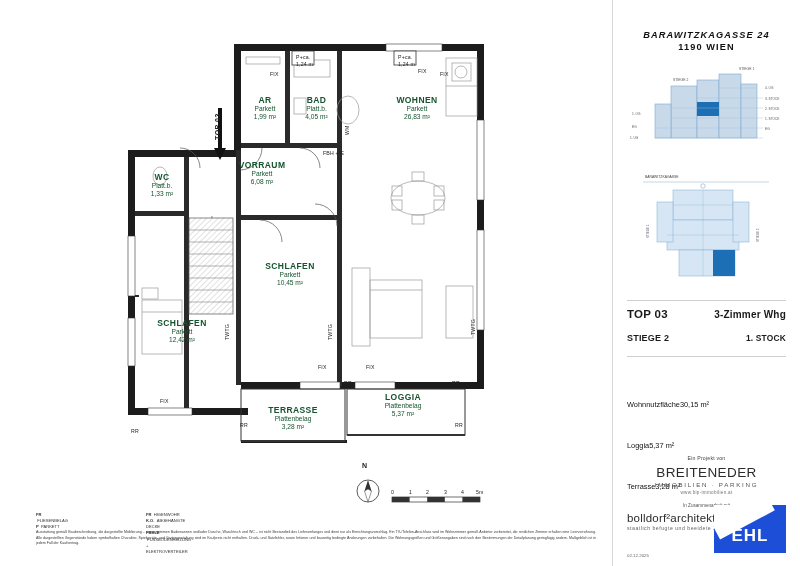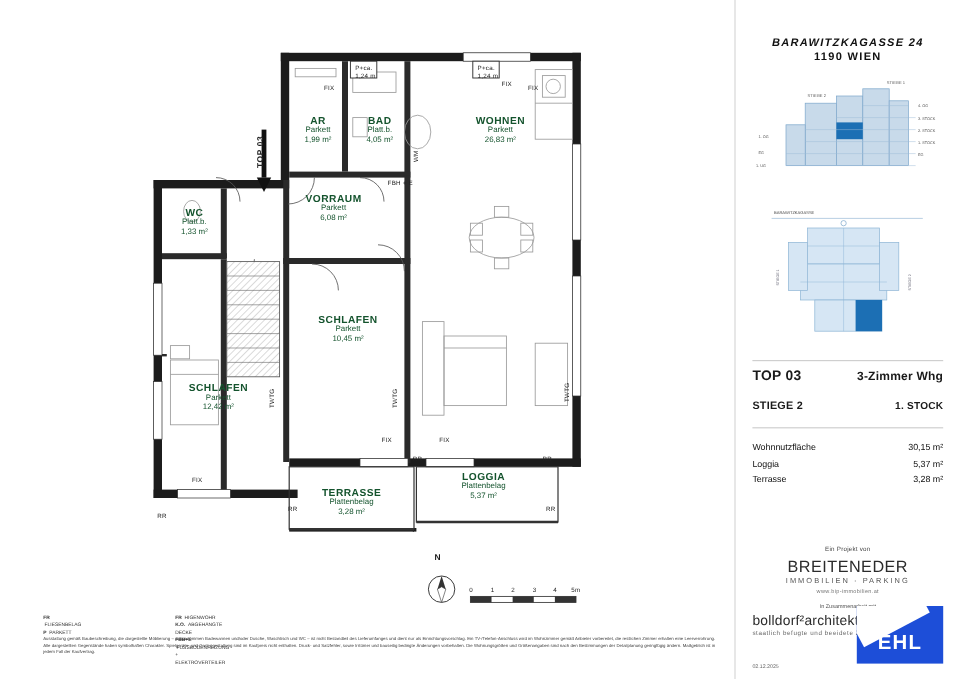--- a/index.html
+++ b/index.html
@@ -69,21 +69,21 @@
 
   .toprow { position:absolute; left:0; right:0; top:308px; display:flex; justify-content:space-between; align-items:baseline; }
   .toprow .a { font-size:11.5px; font-weight:bold; letter-spacing:.3px; }
   .toprow .b { font-size:10px; font-weight:bold; letter-spacing:.2px; }
 
   .stiegerow { position:absolute; left:0; right:0; top:333px; display:flex; justify-content:space-between; align-items:baseline; }
   .stiegerow .a { font-size:9px; font-weight:bold; letter-spacing:.2px; }
   .stiegerow .b { font-size:8.4px; font-weight:bold; letter-spacing:.2px; }
 
   .areas { position:absolute; left:0; right:0; top:368px; font-size:7.4px; color:#111; }
-  .areas .r { display:flex; justify-content:space-between; margin-bottom:4.5px; }
+  .areas .r { display:flex; justify-content:flex-start; margin-bottom:4.5px;margin-top:32px; }
 
   .projline { position:absolute; left:0; right:0; top:455px; text-align:center; font-size:5.2px; color:#444; letter-spacing:.2px; }
 
   .brand1 { position:absolute; left:0; right:0; top:465px; text-align:center; }
   .brand1 .n1 { font-size:13.5px; letter-spacing:.4px; color:#2b2b2b; }
   .brand1 .n2 { font-size:6.2px; letter-spacing:1.7px; color:#555; margin-top:1px; }
   .brand1 .n3 { font-size:4.6px; letter-spacing:.3px; color:#777; margin-top:2px; }
 
   .coop { position:absolute; left:0; right:0; top:503px; text-align:center; font-size:4.6px; color:#555; }
 
@@ -284,21 +284,21 @@
       <div class="fl">Parkett</div>
       <div class="ar">26,83 m²</div>
     </div>
 
     <div class="room" style="left:139px; top:172px; width:46px;">
       <div class="nm">WC</div>
       <div class="fl">Platt.b.</div>
       <div class="ar">1,33 m²</div>
     </div>
 
-    <div class="room" style="left:241px; top:160px; width:74px;">
+    <div class="room" style="left:225px; top:160px; width:74px;">
       <div class="nm">VORRAUM</div>
       <div class="fl">Parkett</div>
       <div class="ar">6,08 m²</div>
     </div>
 
     <div class="room" style="left:249px; top:261px; width:82px;">
       <div class="nm">SCHLAFEN</div>
       <div class="fl">Parkett</div>
       <div class="ar">10,45 m²</div>
     </div>

